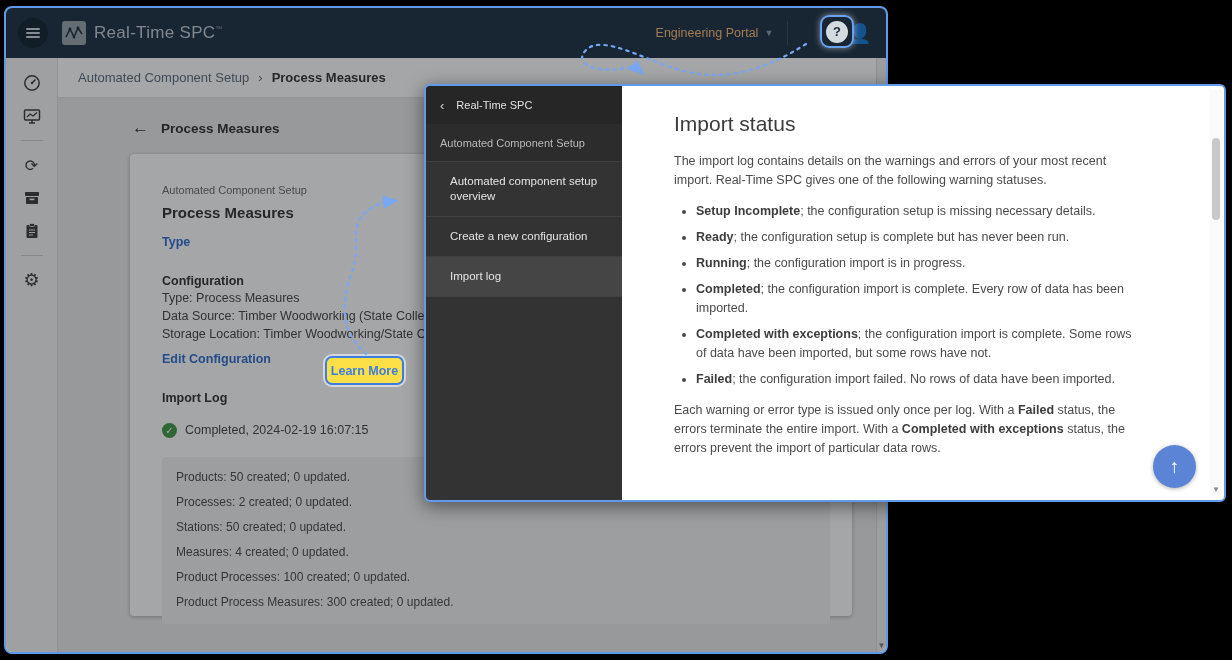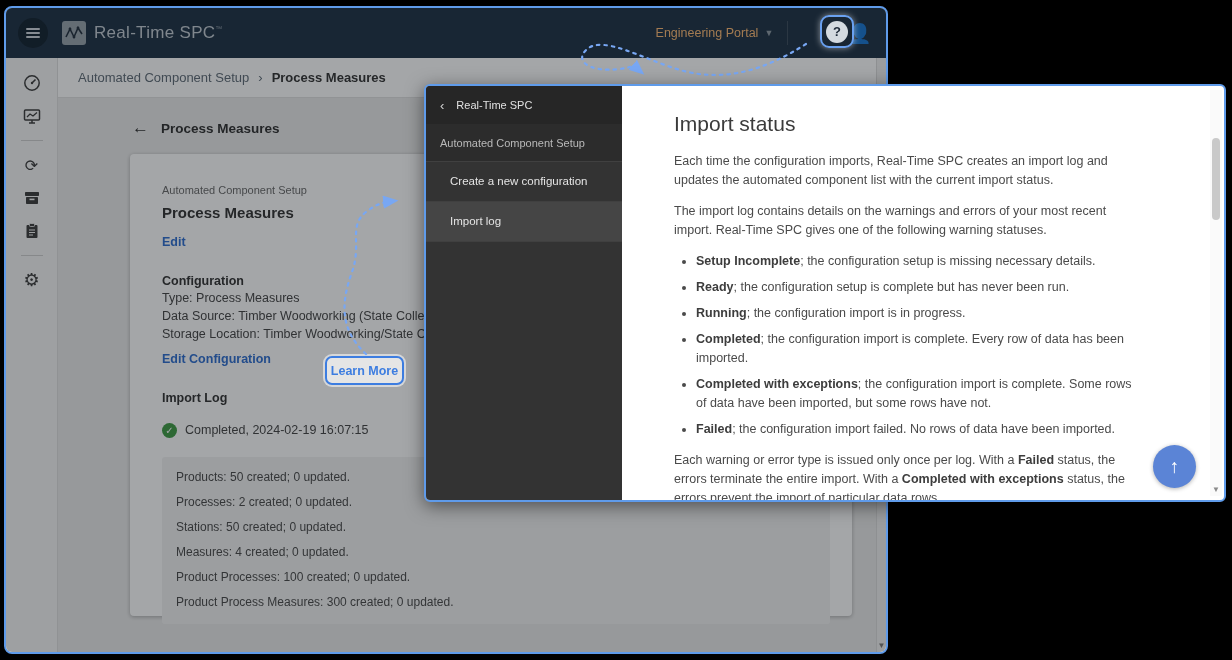--- a/index.html
+++ b/index.html
@@ -74,21 +74,21 @@
     border-left:1px solid #dcdcdc; }
   .win-scroll-arrow { position:absolute; bottom:2px; left:0; right:0; text-align:center;
     color:#7a7a7a; font-size:8px; cursor:pointer; }
 
   
   .dim { position:absolute; inset:0; background:rgba(15,20,26,0.38); z-index:50; }
 
   
   #spotlight { position:absolute; inset:0; z-index:60; pointer-events:none; }
   #spotlight .clickable { pointer-events:auto; }
-  .learnmore-btn { position:absolute; left:325px; top:356px; width:79px; height:29px; background:#e5e5e5;
+  .learnmore-btn { position:absolute; left:325px; top:356px; width:79px; height:29px; background:#fde047;
     border:2px solid #3d7de0; border-radius:7px; color:#3d7de0; font-size:12.5px; font-weight:600;
     display:flex; align-items:center; justify-content:center; cursor:pointer;
     box-shadow:0 0 0 2px rgba(255,255,255,.55); font-family:"Liberation Sans",sans-serif; }
   .help-ring { position:absolute; left:820px; top:15px; width:34px; height:33px;
     border:2px solid #6aa1f0; border-radius:9px; box-shadow:0 0 6px rgba(255,255,255,.5);
     display:flex; align-items:center; justify-content:center; cursor:pointer; }
   .help-circle { width:22px; height:22px; border-radius:50%; background:#d3dae0; color:#1b2837;
     font-size:13px; font-weight:bold; display:flex; align-items:center; justify-content:center; }
 
   
@@ -199,21 +199,21 @@
 
     <div class="content">
       <div class="page-title-row">
         <span class="back-arrow">←</span>
         <span class="page-title">Process Measures</span>
       </div>
 
       <div class="card">
         <div class="eyebrow">Automated Component Setup</div>
         <div class="card-title">Process Measures</div>
-        <span class="link edit-link">Edit</span>
+        <span class="link edit-link">Type</span>
         <div class="section-h">Configuration</div>
         <div class="cfg-line">Type: Process Measures</div>
         <div class="cfg-line">Data Source: Timber Woodworking (State College)/Process Measures</div>
         <div class="cfg-line">Storage Location: Timber Woodworking/State College</div>
         <span class="link editcfg-link">Edit Configuration</span>
         <div class="section-h">Import Log</div>
         <div class="status-row">
           <span class="check-icon">✓</span>
           <span class="status-text">Completed, 2024-02-19 16:07:15</span>
           <span class="learnmore-ghost"></span>
@@ -253,27 +253,27 @@
     <path d="M 366 354 C 338 328, 342 300, 352 272 C 362 244, 348 226, 366 212 C 376 204, 384 202, 394 201" fill="none" stroke="#78a7f3" stroke-width="2.2" stroke-dasharray="2.5 5" stroke-linecap="round" marker-end="url(#ah)"></path>
   </svg>
 
   <div id="help-panel">
     <div class="hp-sidebar">
       <div class="hp-side-header">
         <span class="hp-back">‹</span>
         <span>Real-Time SPC</span>
       </div>
       <div class="hp-section">Automated Component Setup</div>
+      <div class="hp-item">Automated component setup overview</div>
       <div class="hp-item">Create a new configuration</div>
       <div class="hp-item selected">Import log</div>
     </div>
 
     <div class="hp-content">
       <div class="hp-title">Import status</div>
-      <p class="hp-p">Each time the configuration imports, Real-Time SPC creates an import log and updates the automated component list with the current import status.</p>
       <p class="hp-p">The import log contains details on the warnings and errors of your most recent import. Real-Time SPC gives one of the following warning statuses.</p>
       <ul class="hp-ul">
         <li><span class="b">Setup Incomplete</span><span>; the configuration setup is missing necessary details.</span></li>
         <li><span class="b">Ready</span><span>; the configuration setup is complete but has never been run.</span></li>
         <li><span class="b">Running</span><span>; the configuration import is in progress.</span></li>
         <li><span class="b">Completed</span><span>; the configuration import is complete. Every row of data has been imported.</span></li>
         <li><span class="b">Completed with exceptions</span><span>; the configuration import is complete. Some rows of data have been imported, but some rows have not.</span></li>
         <li><span class="b">Failed</span><span>; the configuration import failed. No rows of data have been imported.</span></li>
       </ul>
       <p class="hp-p"><span>Each warning or error type is issued only once per log. With a </span><span class="b">Failed</span><span> status, the errors terminate the entire import. With a </span><span class="b">Completed with exceptions</span><span> status, the errors prevent the import of particular data rows.</span></p>

